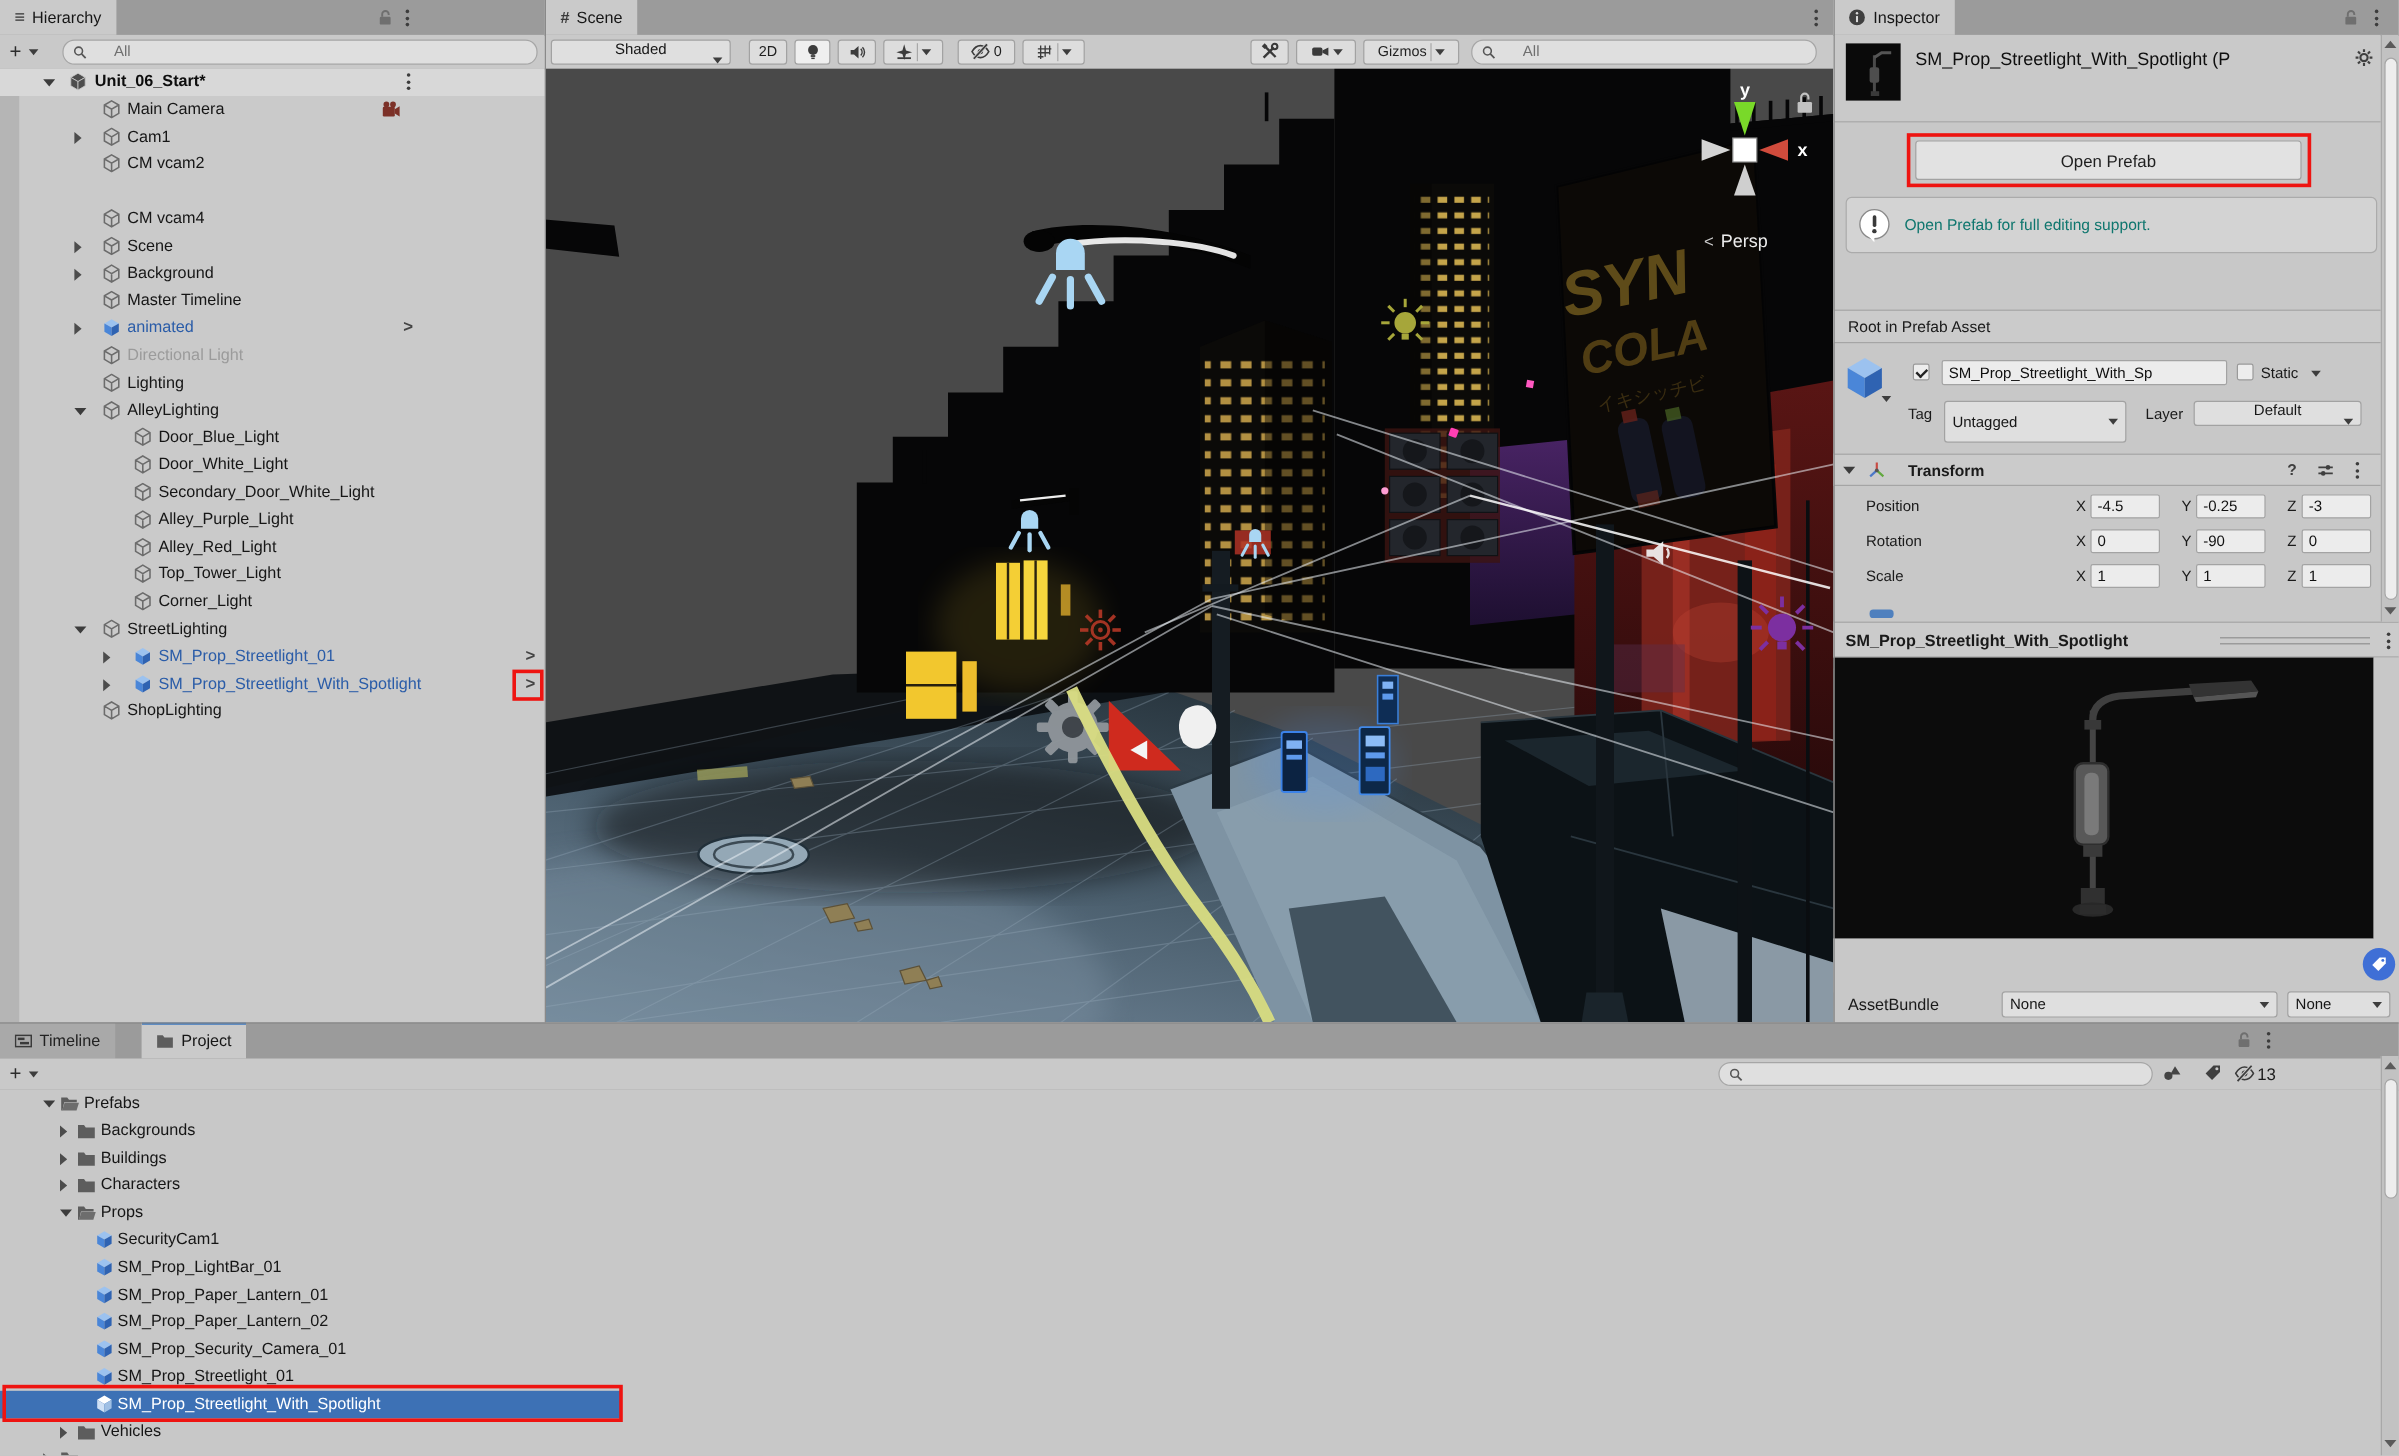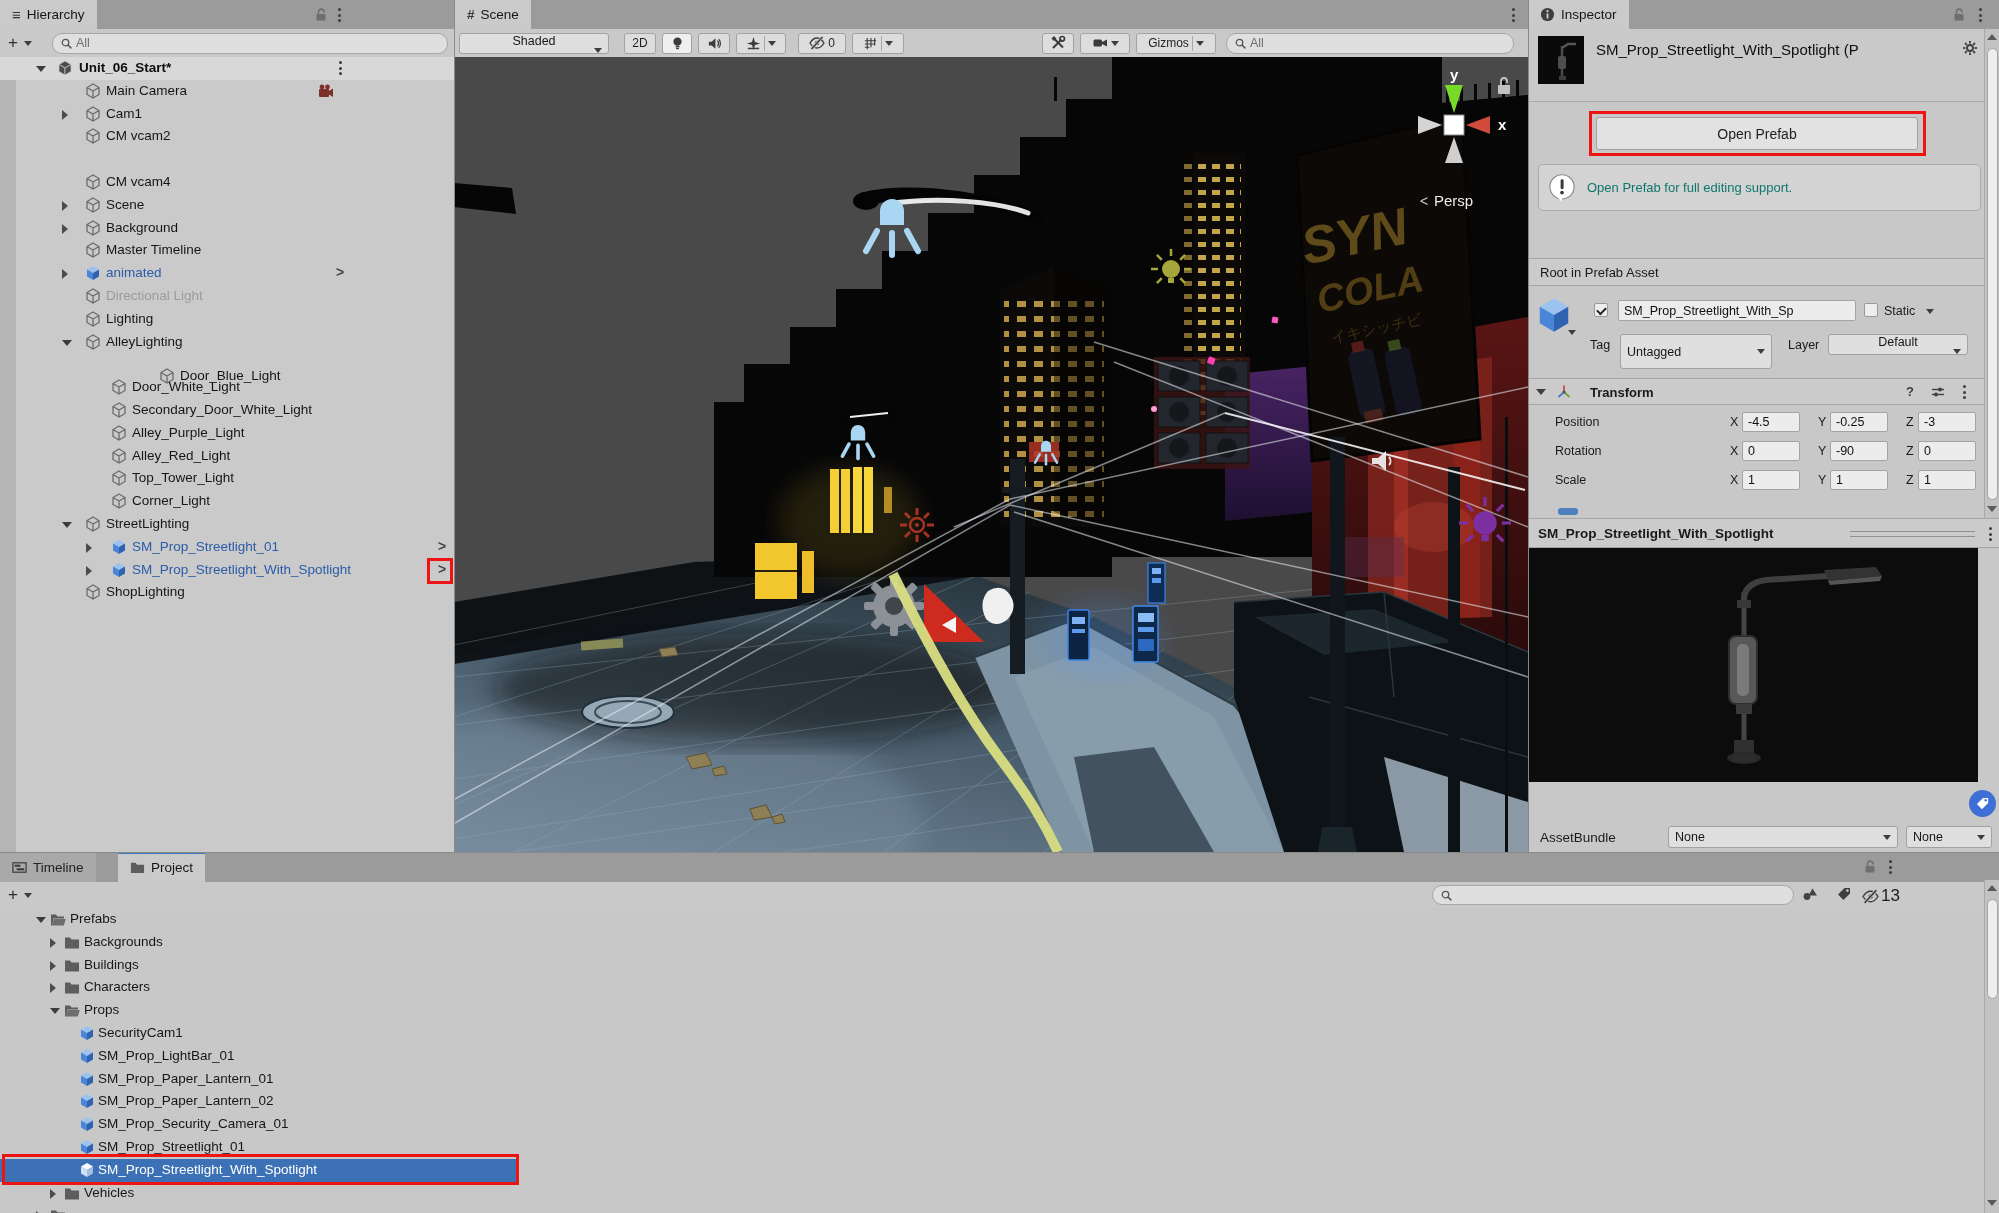--- a/index.html
+++ b/index.html
@@ -6,21 +6,21 @@
     font-family:"Liberation Sans",sans-serif;-webkit-font-smoothing:antialiased;}
   #root{position:relative;width:1999px;height:1213px;background:#c8c8c8;}
   .panel{position:absolute;background:#c8c8c8;}
   .tabbar{position:absolute;left:0;right:0;top:0;height:29px;background:#9b9b9b;border-bottom:1px solid #898989;}
   .tab{position:absolute;top:0;height:29px;background:#cacaca;display:flex;align-items:center;gap:6px;
        padding:0 12px;font-size:13.5px;color:#161616;box-sizing:border-box;}
   .tab.inactive{background:#a9a9a9;color:#222;}
   .tab.focused{box-shadow:inset 0 2px 0 #3c78c0;}
   .toolbar{position:absolute;left:0;right:0;background:#c9c9c9;border-bottom:1px solid #a0a0a0;}
   .searchfield{position:absolute;background:#dfdfdf;border:1px solid #a6a6a6;border-radius:10px;
-       display:flex;align-items:center;padding:0 7px;gap:1px;box-sizing:border-box;}
+       display:flex;align-items:center;padding:0 7px;gap:20px;box-sizing:border-box;}
   .searchfield input{border:none;background:transparent;outline:none;flex:1;min-width:0;
        font:12.5px "Liberation Sans",sans-serif;color:#333;}
   .searchfield input::placeholder{color:#6f6f6f;opacity:1;}
   .ubtn{position:absolute;background:#dddddd;border:1px solid #a2a2a2;border-radius:3px;display:flex;
        align-items:center;justify-content:center;font-size:12px;color:#1f1f1f;box-sizing:border-box;gap:3px;}
   .ubtn.on{background:#efefef;}
   .udrop{position:absolute;background:#dfdfdf;border:1px solid #a2a2a2;border-radius:3px;display:flex;
        align-items:center;font-size:12.5px;color:#161616;box-sizing:border-box;padding:0 6px;}
   .udrop .cardown{margin-left:auto;}
   .ufield{position:absolute;background:#ececec;border:1px solid #a3a3a3;border-radius:2px;
@@ -293,21 +293,21 @@
           </svg>
           <span class="rlabel normal" style="left: 106px;">Lighting</span>
         </div>
         <div class="tree-row" style="top: 274px;">
           <span class="tri-down" style="left: 62px; top: 9px;"></span>
           <svg width="16" height="16" class="icon16" style="left: 85px; top: 3px;">
             <use href="#icon-cube"></use>
           </svg>
           <span class="rlabel normal" style="left: 106px;">AlleyLighting</span>
         </div>
-        <div class="tree-row" style="top: 308px; margin-left: 48px;">
+        <div class="tree-row" style="top: 296px;">
           <svg width="16" height="16" class="icon16" style="left: 111px; top: 3px;">
             <use href="#icon-cube"></use>
           </svg>
           <span class="rlabel normal" style="left: 132px;">Door_Blue_Light</span>
         </div>
         <div class="tree-row" style="top: 319px;">
           <svg width="16" height="16" class="icon16" style="left: 111px; top: 3px;">
             <use href="#icon-cube"></use>
           </svg>
           <span class="rlabel normal" style="left: 132px;">Door_White_Light</span>
@@ -968,21 +968,21 @@
       <svg class="icon16" style="left:1802px;top:4px;">
           <use href="#icon-shapes"></use>
         </svg>
       <svg class="icon16" style="left:1836px;top:4px;">
           <use href="#icon-tag"></use>
         </svg>
       <div style="position:absolute;left:1862px;top:4px;display:flex;align-items:center;gap:2px;">
         <svg width="17" height="17">
             <use href="#icon-eyeoff"></use>
           </svg>
-        <span style="font-size:17px;color:#1c1c1c;">13</span>
+        <span style="font-size:14px;color:#1c1c1c;">13</span>
       </div>
     </div>
     <div id="project-tree" style="position:absolute;left:0;top:56px;width:1984px;height:305px;overflow:hidden;background:#c8c8c8;">
         <div class="tree-row" style="top: 0px;">
           <span class="tri-down" style="left: 36px; top: 9px;"></span>
           <svg width="16" height="14" class="icon16" style="left: 50px; top: 3px;">
             <use href="#icon-folder-open"></use>
           </svg>
           <span class="rlabel normal" style="left: 70px;">Prefabs</span>
         </div>

